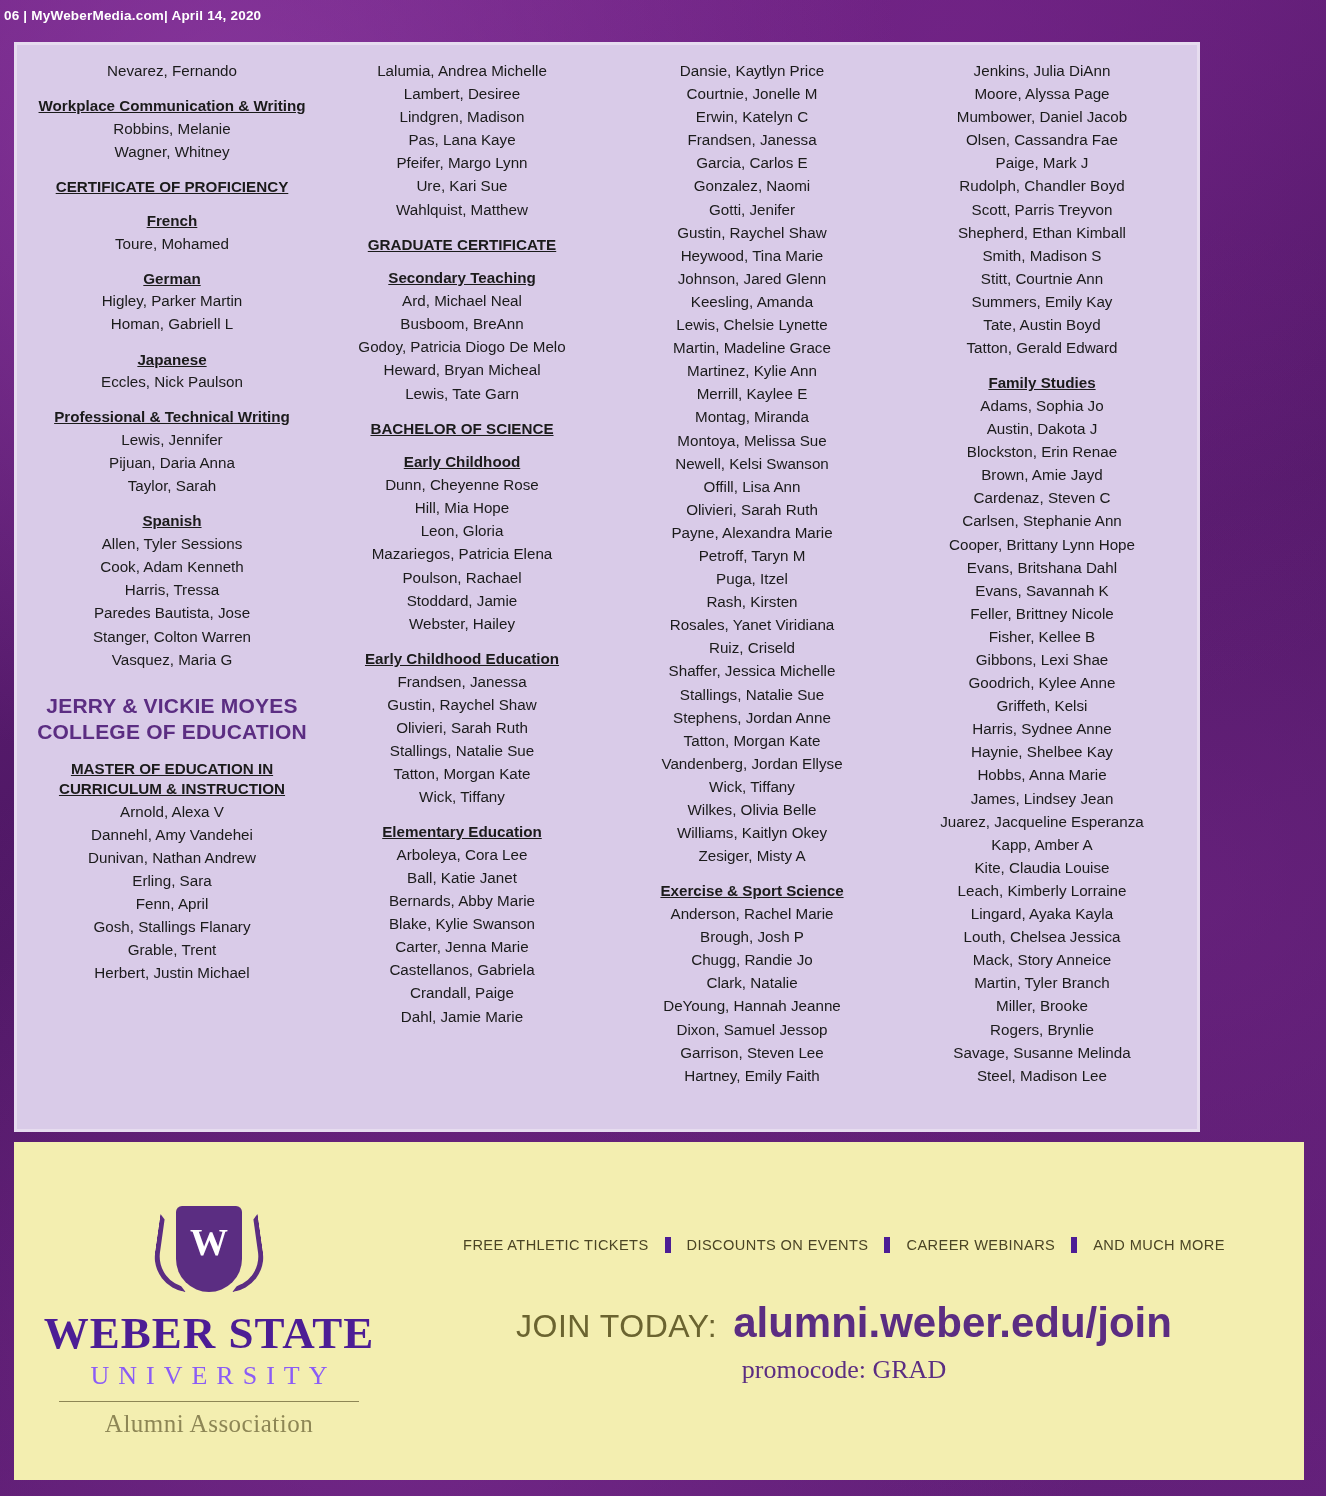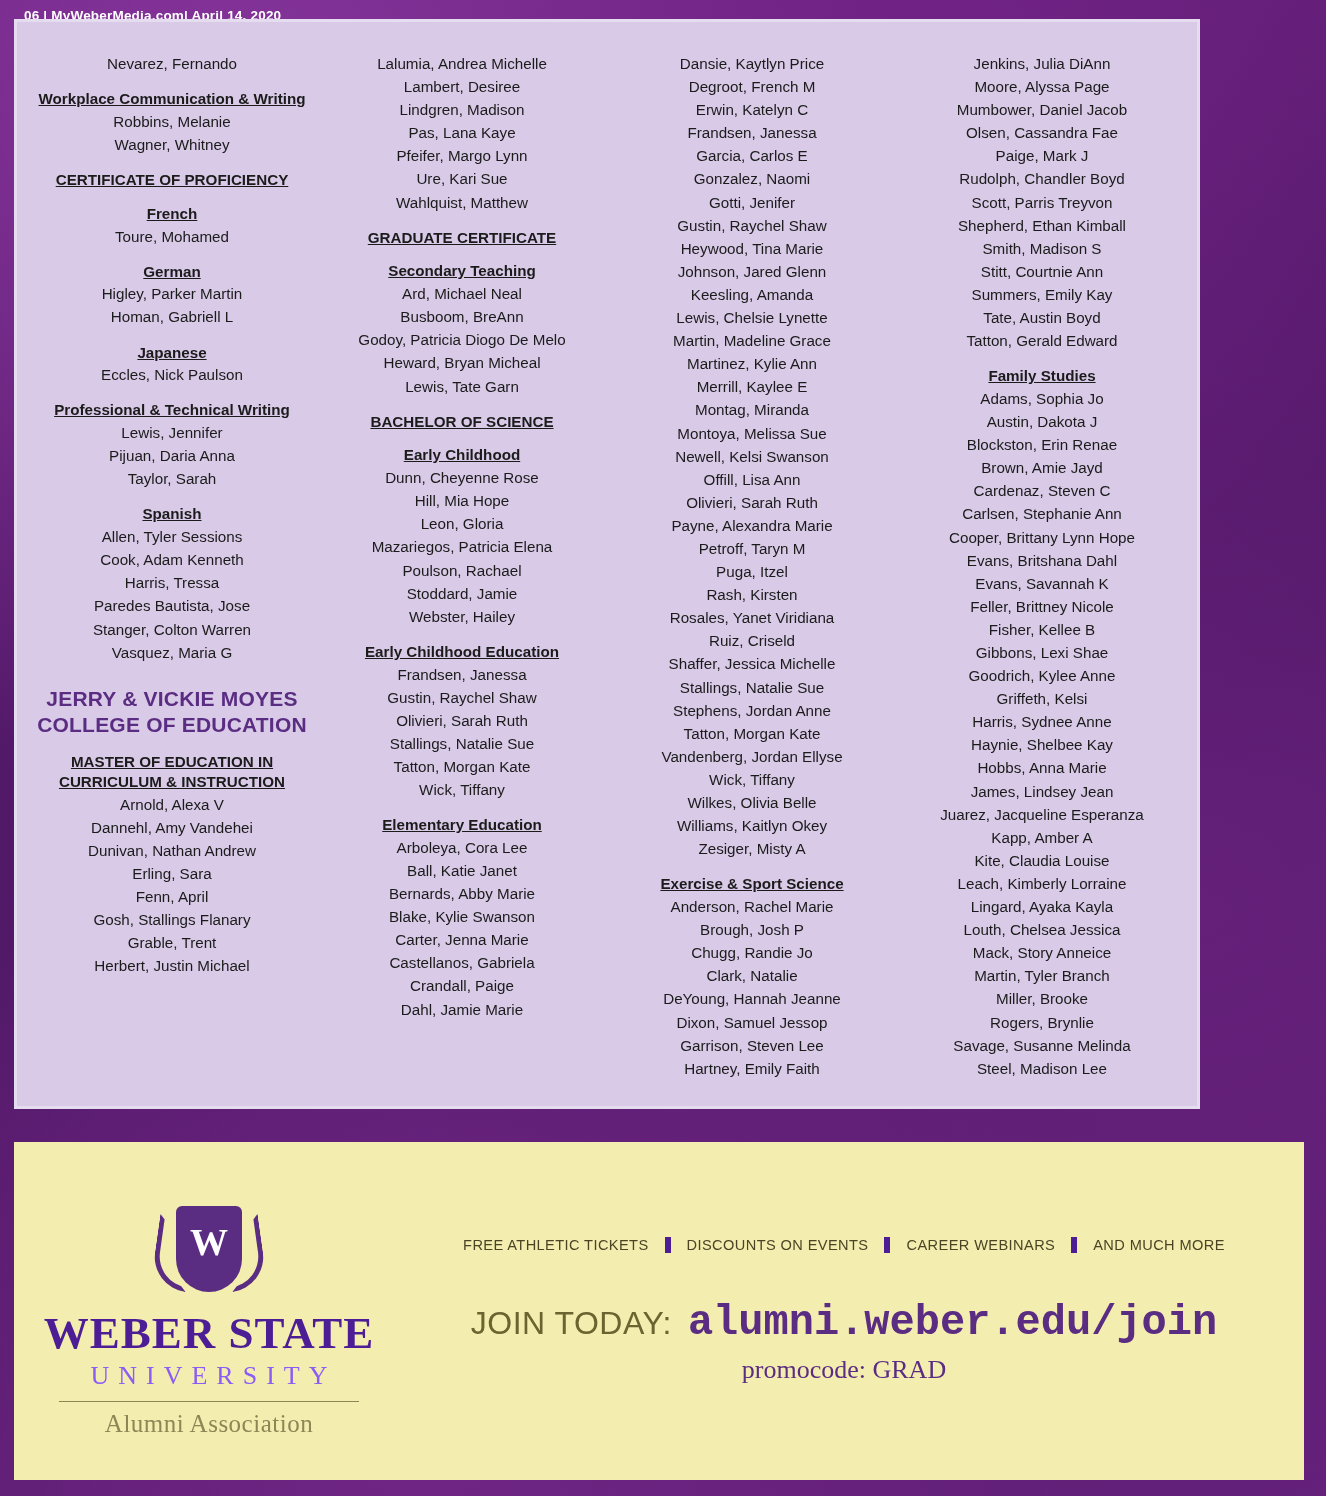--- a/index.html
+++ b/index.html
@@ -24,37 +24,37 @@
       radial-gradient(circle at 30% 92%, rgba(140,50,160,0.45), rgba(0,0,0,0) 42%),
       linear-gradient(160deg, #6b2280 0%, #4d1763 48%, #63207a 100%);
   }
   .header-bar {
     position: absolute;
     top: 0; left: 0;
     width: 100%;
     height: 30px;
     display: flex;
     align-items: center;
-    padding-left: 24px;
+    padding-left: 4px;
     box-sizing: border-box;
     color: #ffffff;
     font-size: 13.5px;
     font-weight: bold;
     letter-spacing: 0.2px;
   }
   .content-panel {
     position: absolute;
-    top: 19px;
+    top: 42px;
     left: 14px;
     width: 1186px;
     height: 1090px;
     background: #d9cbe8;
     border: 3px solid #e6dcef;
     box-sizing: border-box;
-    padding: 30px 10px 6px 10px;
+    padding: 14px 10px 6px 10px;
   }
   .cols {
     display: flex;
     height: 100%;
   }
   .col {
     flex: 1 1 0;
     text-align: center;
     font-size: 15.2px;
     color: #1b1b1b;
@@ -204,21 +204,21 @@
     gap: 16px;
     margin-top: 12px;
   }
   .join-label {
     font-family: "Liberation Sans", sans-serif;
     color: #6b6430;
     font-size: 32px;
     letter-spacing: 0.5px;
   }
   .join-url {
-    font-family: Liberation Mono, monospace;
+    font-family: Liberation Sans, sans-serif;
     font-weight: bold;
     color: #5b2d82;
     font-size: 42px;
   }
   .promo {
     font-family: "Liberation Serif", serif;
     color: #5b2d82;
     font-size: 26px;
     margin-top: 8px;
   }
@@ -305,21 +305,21 @@
           <div class="name">Ball, Katie Janet</div>
           <div class="name">Bernards, Abby Marie</div>
           <div class="name">Blake, Kylie Swanson</div>
           <div class="name">Carter, Jenna Marie</div>
           <div class="name">Castellanos, Gabriela</div>
           <div class="name">Crandall, Paige</div>
           <div class="name">Dahl, Jamie Marie</div>
         </div>
       <div class="col">
           <div class="name">Dansie, Kaytlyn Price</div>
-          <div class="name">Degroot, French M</div>
+          <div class="name">Courtnie, Jonelle M</div>
           <div class="name">Erwin, Katelyn C</div>
           <div class="name">Frandsen, Janessa</div>
           <div class="name">Garcia, Carlos E</div>
           <div class="name">Gonzalez, Naomi</div>
           <div class="name">Gotti, Jenifer</div>
           <div class="name">Gustin, Raychel Shaw</div>
           <div class="name">Heywood, Tina Marie</div>
           <div class="name">Johnson, Jared Glenn</div>
           <div class="name">Keesling, Amanda</div>
           <div class="name">Lewis, Chelsie Lynette</div>

